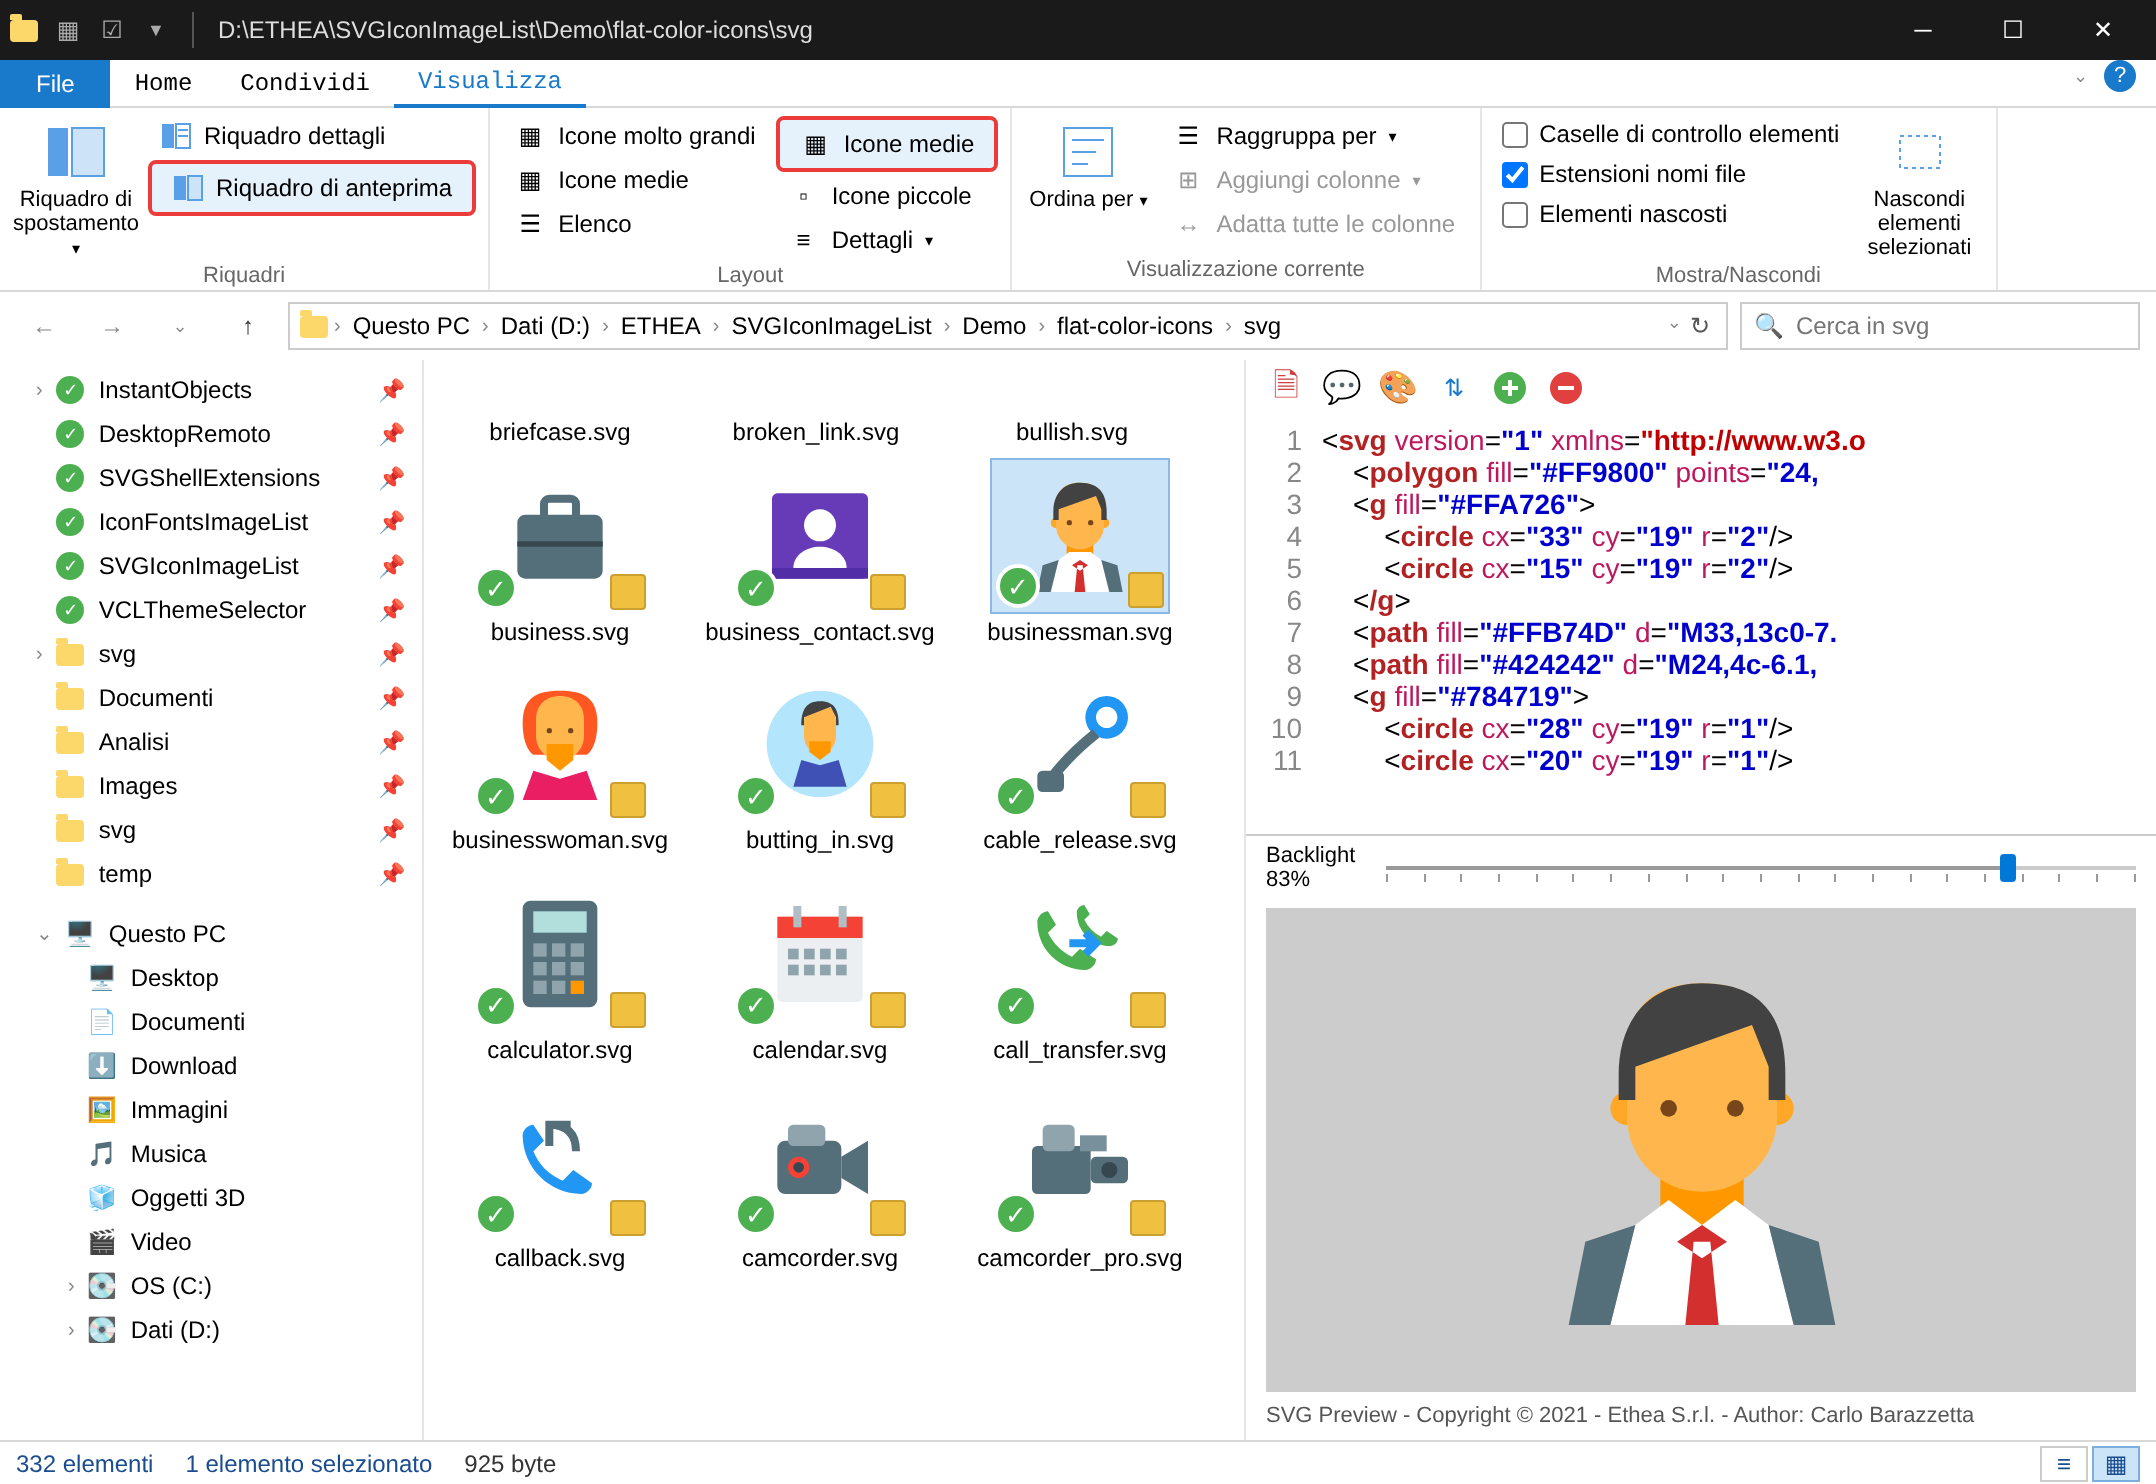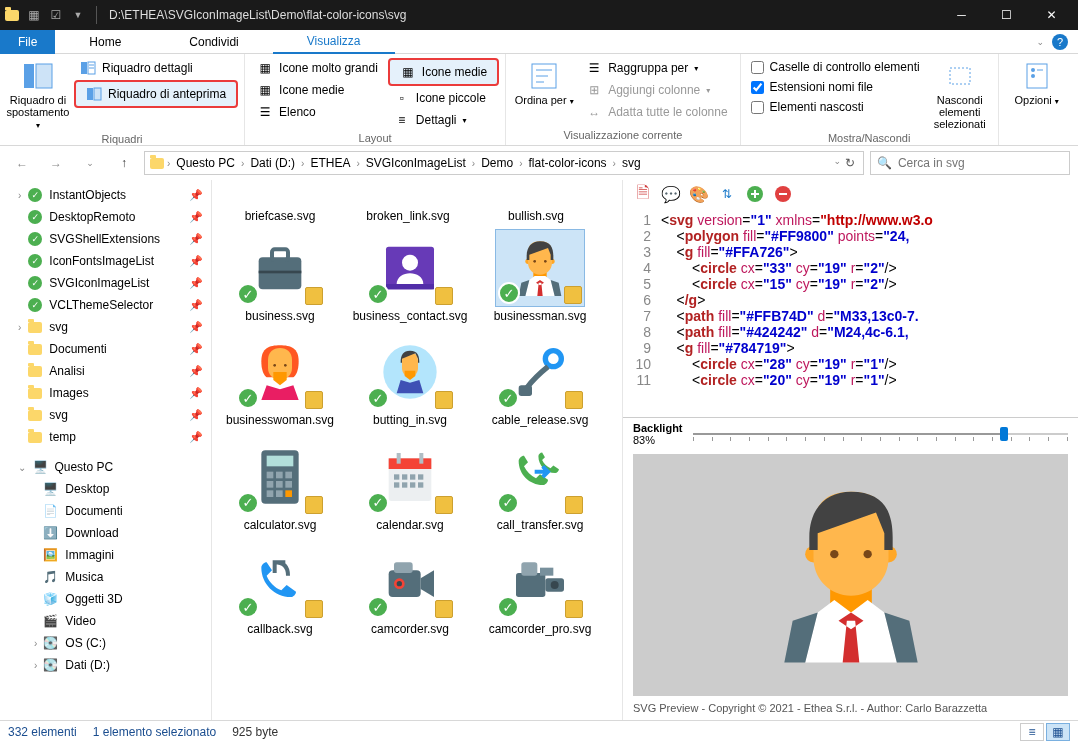--- a/index.html
+++ b/index.html
@@ -8,23 +8,23 @@
 
 .titlebar { height: 30px; background: #1a1a1a; color: #fff; display: flex; align-items: center; padding: 0 4px; }
 .titlebar .qat { display: flex; gap: 6px; align-items: center; }
 .titlebar .qat-icon { width: 16px; height: 16px; display: flex; align-items: center; justify-content: center; }
 .titlebar .divider { width: 1px; height: 18px; background: #555; margin: 0 4px; }
 .titlebar .title { margin-left: 8px; flex: 1; color: #ddd; font-size: 12px; }
 .titlebar .win-controls { display: flex; }
 .titlebar .win-btn { width: 45px; height: 30px; display: flex; align-items: center; justify-content: center; color: #fff; }
 
 
-.ribbon-tabs { height: 24px; display: flex; background: #fff; border-bottom: 1px solid #d8d8d8; align-items: center; }
+.ribbon-tabs { height: 24px; display: flex; background: #fff; border-bottom: 1px solid #d8d8d8; align-items: flex-start; }
 .file-tab { background: #1979ca; color: #fff; padding: 4px 18px; font-size: 12px; height: 24px; display: flex; align-items: center; }
-.tab { padding: 4px 34px; font-size: 12px; height: 24px; display: flex; align-items: center; cursor: default; }
+.tab { padding: 4px 12px; font-size: 12px; height: 24px; display: flex; align-items: center; cursor: default; font-family: Liberation Mono, monospace; }
 .tab.active { border-bottom: 2px solid #1979ca; color: #1979ca; }
 .ribbon-help { margin-left: auto; padding: 0 10px; display: flex; gap: 8px; align-items: center; }
 .help-circle { width: 16px; height: 16px; border-radius: 50%; background: #1979ca; color: #fff; display: flex; align-items: center; justify-content: center; font-size: 11px; }
 
 
 .ribbon { height: 92px; background: #fff; border-bottom: 1px solid #d8d8d8; display: flex; }
 .ribbon-group { border-right: 1px solid #e6e6e6; padding: 2px 6px; display: flex; flex-direction: column; }
 .ribbon-group-body { flex: 1; display: flex; align-items: flex-start; gap: 4px; }
 .ribbon-group-label { text-align: center; font-size: 11px; color: #666; padding: 2px 0; }
 .rb-big { display: flex; flex-direction: column; align-items: center; width: 64px; padding-top: 4px; }
@@ -77,21 +77,21 @@
 .pt-icon { width: 20px; height: 20px; display: flex; align-items: center; justify-content: center; }
 .code-area { flex: 0 0 210px; overflow: auto; font-family: Consolas, monospace; font-size: 14px; border-bottom: 1px solid #ccc; padding: 4px 0; }
 .code-line { display: flex; white-space: pre; }
 .line-no { width: 38px; text-align: right; color: #888; padding-right: 10px; }
 .code-line .c { display: inline; }
 .tk-tag { color: #b22222; font-weight: bold; }
 .tk-attr { color: #be185d; }
 .tk-str { color: #0000cd; font-weight: bold; }
 .tk-url { color: #c00000; font-weight: bold; }
 .backlight { display: flex; align-items: center; padding: 4px 10px; gap: 10px; font-size: 11px; }
-.backlight .bl-label { width: 50px; font-weight: bold; }
+.backlight .bl-label { width: 50px; }
 .bl-track { flex: 1; height: 20px; position: relative; }
 .bl-line { position: absolute; top: 9px; left: 0; right: 0; height: 2px; background: linear-gradient(to right, #999 83%, #ccc 83%); }
 .bl-thumb { position: absolute; top: 3px; left: 83%; width: 8px; height: 14px; background: #0178d7; border-radius: 2px; transform: translateX(-50%); }
 .bl-ticks { position: absolute; top: 13px; left: 0; right: 0; display: flex; justify-content: space-between; }
 .bl-ticks span { width: 1px; height: 4px; background: #999; }
 .preview-img { flex: 1; background: #ccc; display: flex; align-items: center; justify-content: center; margin: 4px 10px 0 10px; }
 .preview-footer { padding: 6px 10px; font-size: 11px; color: #555; }
 
 
 .statusbar { height: 22px; border-top: 1px solid #d8d8d8; display: flex; align-items: center; padding: 0 8px; gap: 16px; font-size: 12px; color: #1a4d8f; }
@@ -253,31 +253,20 @@
         <div class="rb-big-icon"><svg width="32" height="32">
               <rect x="6" y="8" width="20" height="16" fill="none" stroke="#5aa0e6" stroke-dasharray="2"></rect>
             </svg></div>
         <div class="rb-big-label">Nascondi elementi selezionati</div>
       </div>
     </div>
     <div class="ribbon-group-label">Mostra/Nascondi</div>
   </div>
 
   <div class="ribbon-group" style="border-right:none">
-    <div class="ribbon-group-body">
-      <div class="rb-big">
-        <div class="rb-big-icon"><svg width="32" height="32">
-              <rect x="6" y="4" width="20" height="24" fill="#fff" stroke="#5aa0e6"></rect>
-              <circle cx="12" cy="10" r="2" fill="#5aa0e6"></circle>
-              <line x1="16" y1="10" x2="22" y2="10" stroke="#5aa0e6"></line>
-              <circle cx="12" cy="16" r="2" fill="#5aa0e6"></circle>
-            </svg></div>
-        <div class="rb-big-label"><span>Opzioni</span> <span style="font-size:8px">▾</span></div>
-      </div>
-    </div>
     <div class="ribbon-group-label">&nbsp;</div>
   </div>
 </div>
 
 <div class="addr-row">
   <div class="nav-btn">←</div>
   <div class="nav-btn">→</div>
   <div class="nav-btn" style="font-size:9px">⌄</div>
   <div class="nav-btn enabled">↑</div>
   <div class="addr-box">

